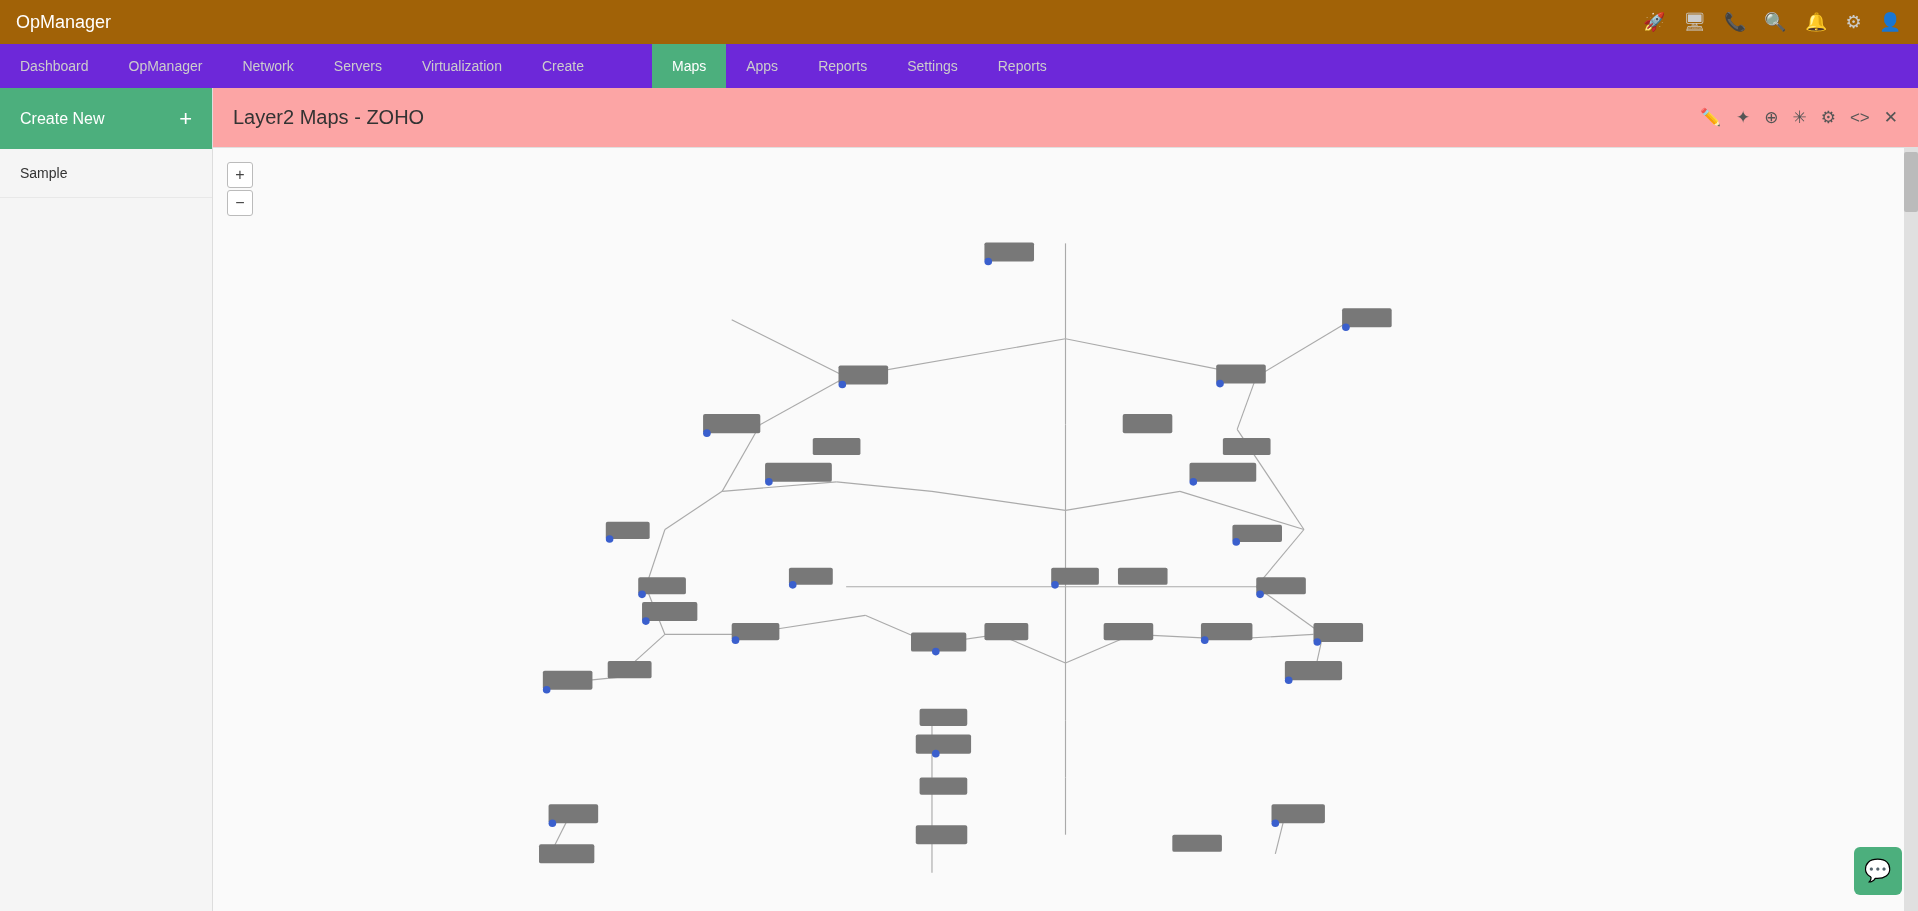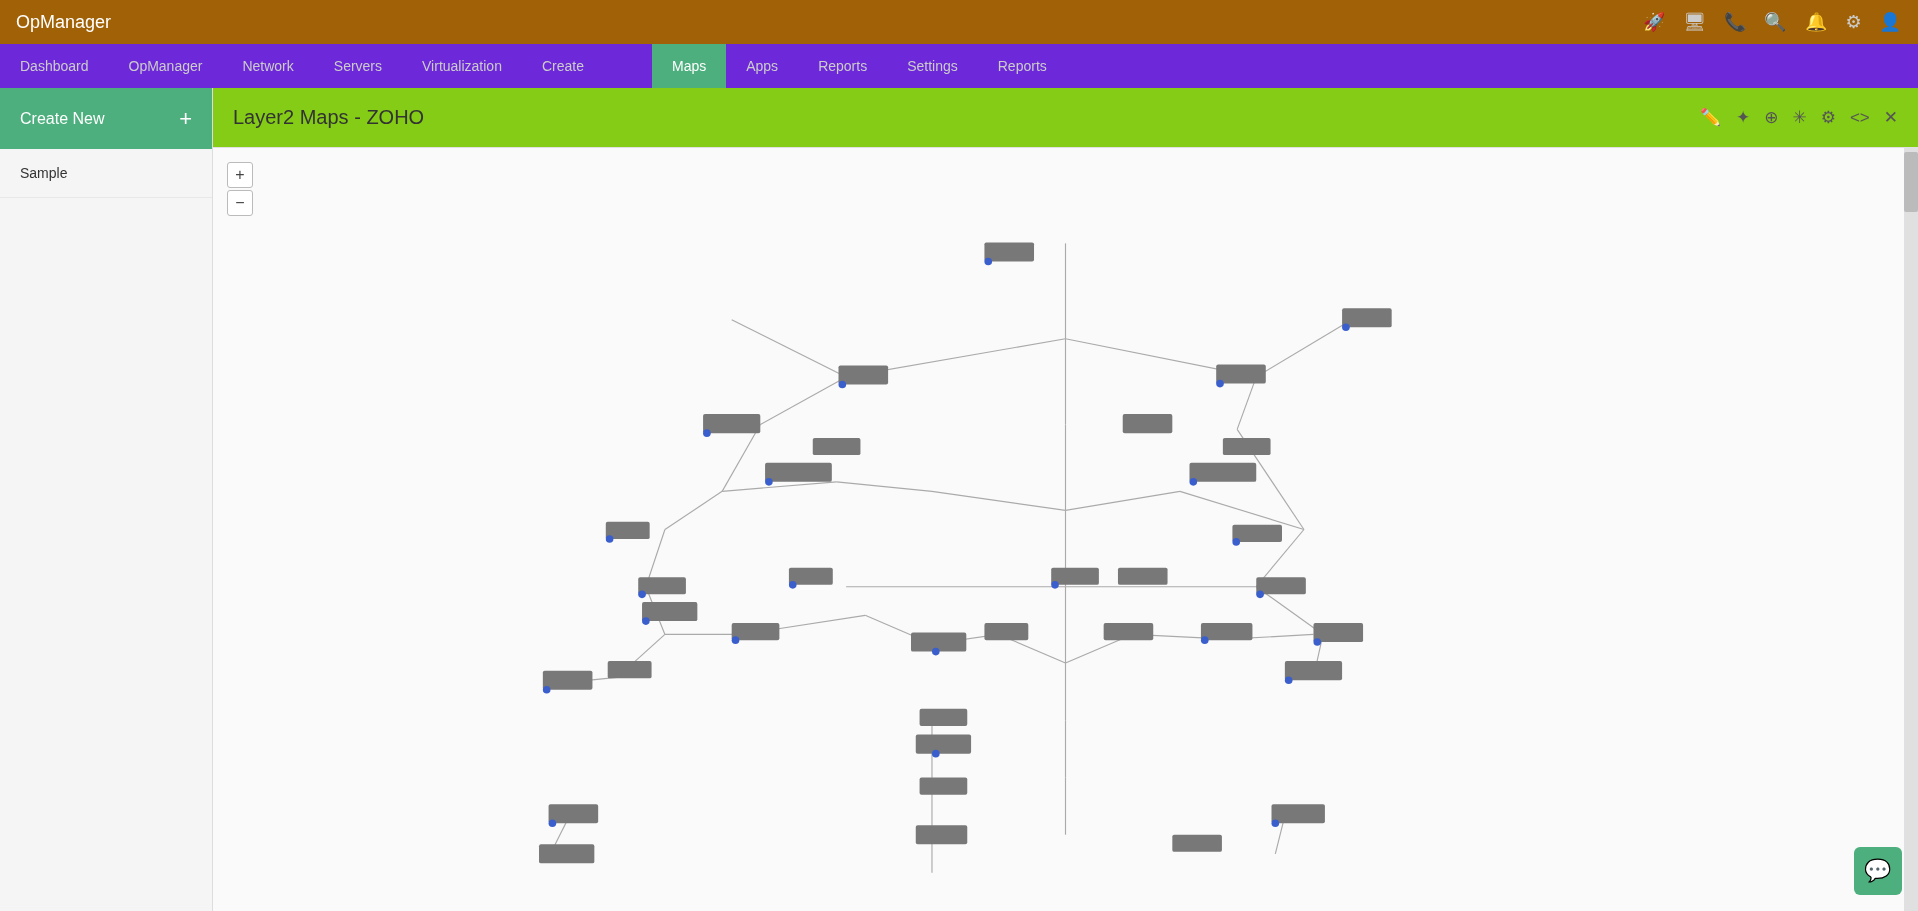--- a/index.html
+++ b/index.html
@@ -99,21 +99,21 @@
     }
 
     
     #content-header {
       display: flex;
       align-items: center;
       justify-content: space-between;
       padding: 0 20px;
       height: 60px;
       border-bottom: 1px solid #e0e0e0;
-      background: #84cc16;
+      background: #fca5a5;
       flex-shrink: 0;
     }
     #content-title {
       font-size: 20px;
       color: #333;
       font-weight: 400;
     }
     #content-actions {
       display: flex;
       gap: 14px;

